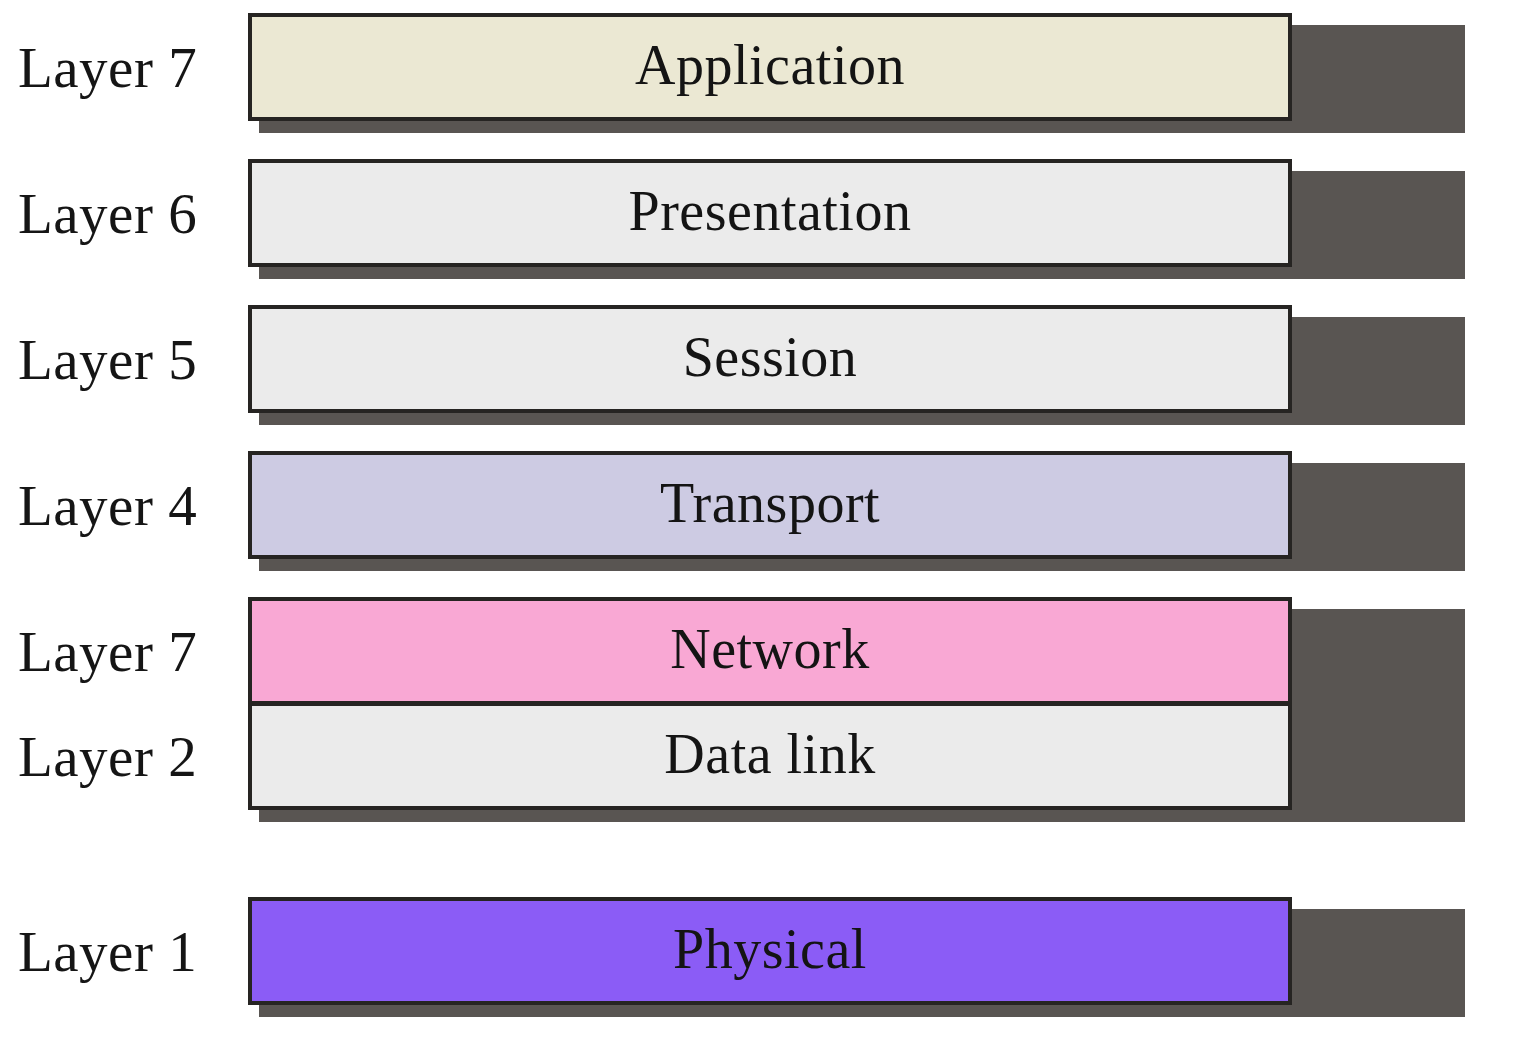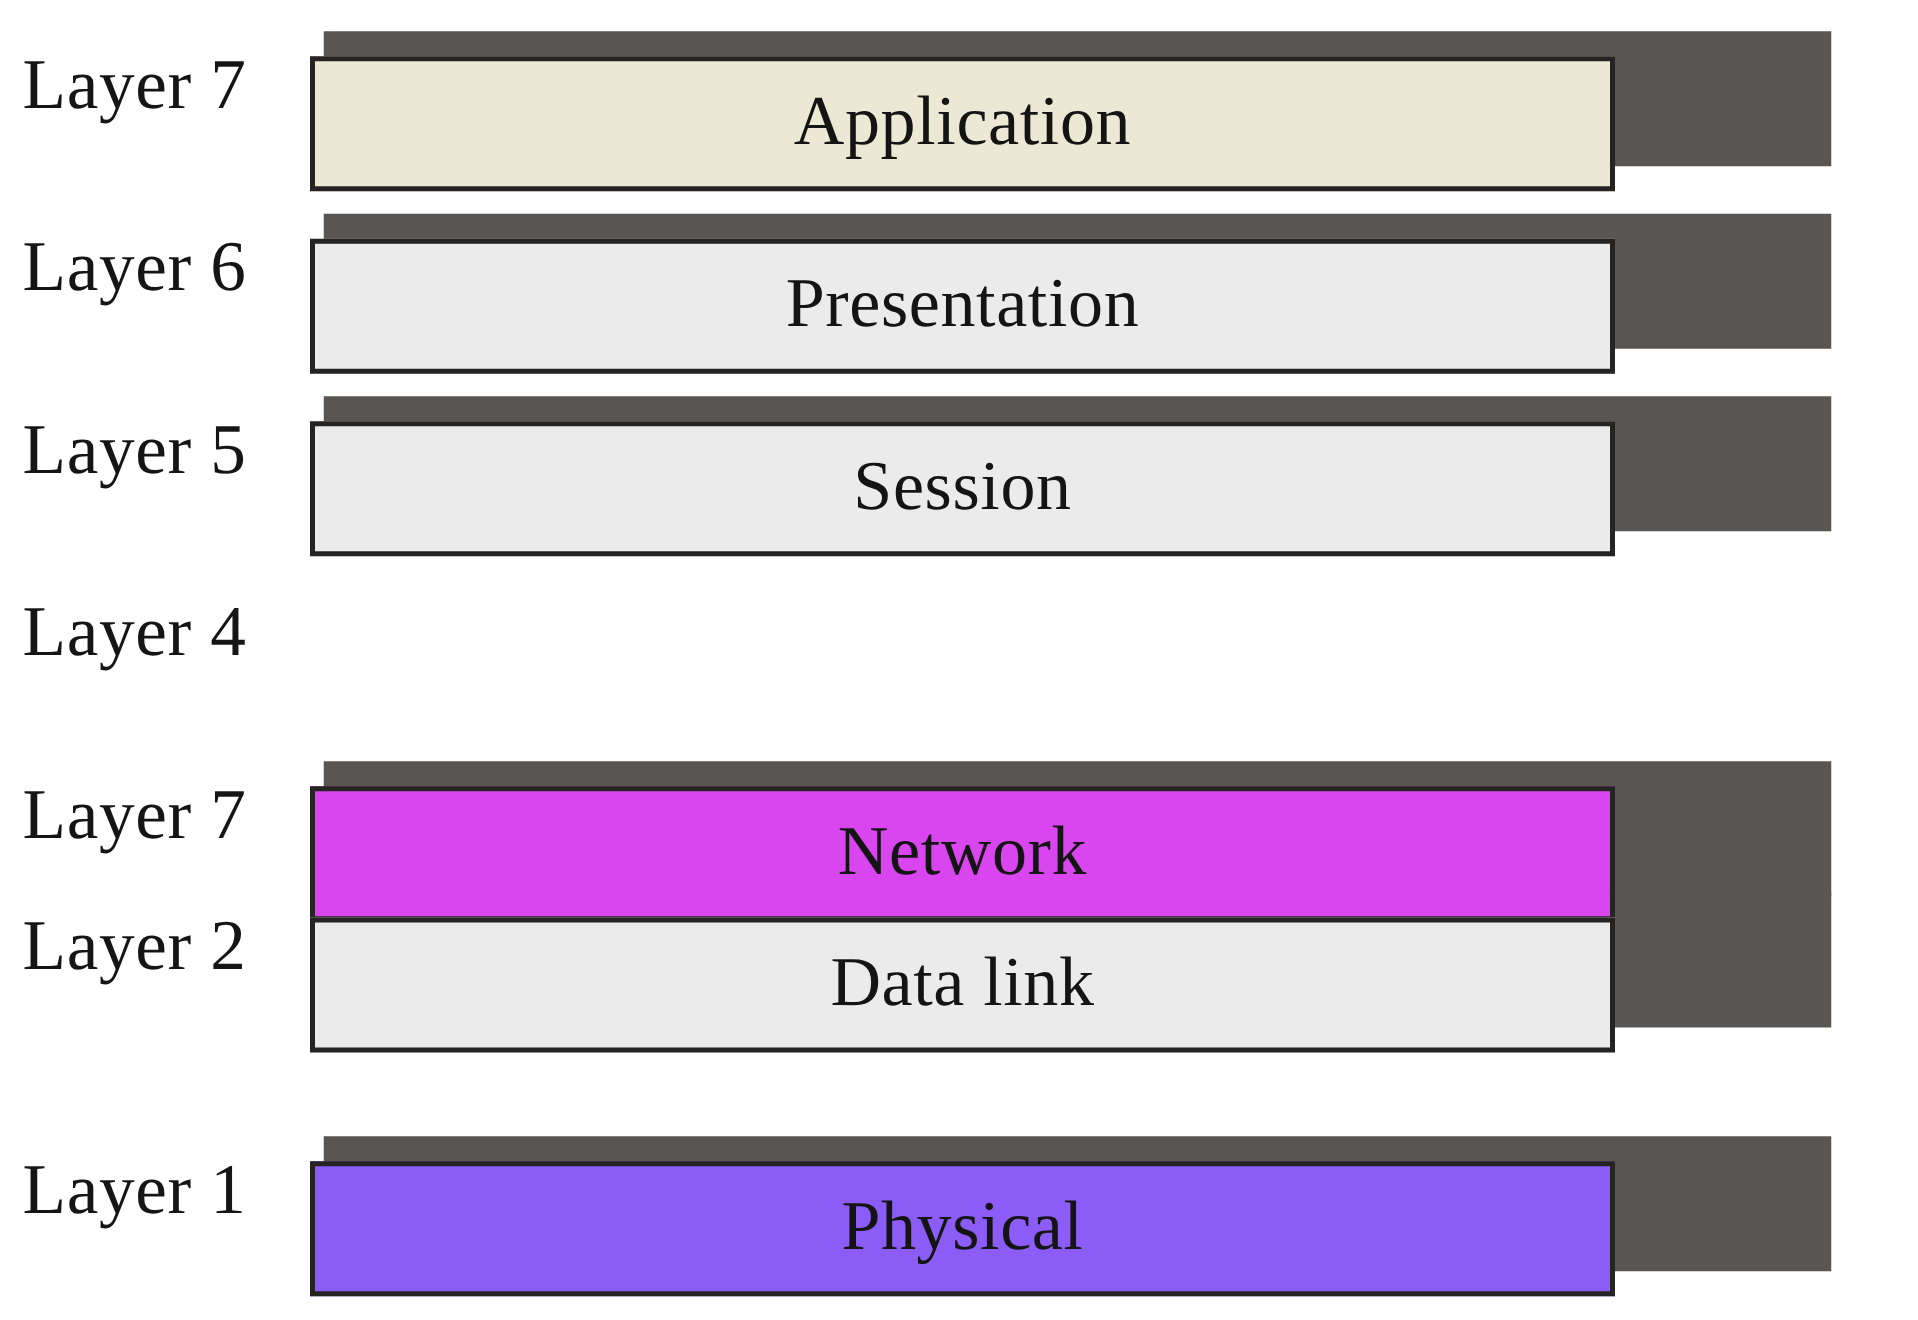--- a/index.html
+++ b/index.html
@@ -70,21 +70,20 @@
     left: 0;
     top: 0;
     width: 1044px;
     height: 108px;
     box-sizing: border-box;
     border: 4px solid #262422;
     display: flex;
     align-items: center;
     justify-content: center;
     z-index: 1;
-    margin-top: 32px;
   }
 
   .layer-box-text {
     font-size: 56px;
     line-height: 1;
     color: #141414;
     letter-spacing: 0.5px;
     white-space: nowrap;
     padding-bottom: 4px;
   }
@@ -112,25 +111,30 @@
     <div class="layer-row" style="top: 305px;">
       <div class="layer-label">Layer 5</div>
       <div class="layer-box-wrap">
         <div class="layer-box" style="background: rgb(235, 235, 235); border-color: rgb(38, 36, 34);">
           <span class="layer-box-text" style="color: rgb(20, 20, 20);">Session</span>
         </div>
       </div>
     </div>
     <div class="layer-row" style="top: 451px;">
       <div class="layer-label">Layer 4</div>
+      <div class="layer-box-wrap">
+        <div class="layer-box" style="background: rgb(205, 203, 227); border-color: rgb(38, 36, 34);">
+          <span class="layer-box-text" style="color: rgb(20, 20, 20);">Transport</span>
+        </div>
+      </div>
     </div>
     <div class="layer-row" style="top: 597px;">
       <div class="layer-label">Layer 7</div>
       <div class="layer-box-wrap">
-        <div class="layer-box" style="background: #d946ef; border-color: rgb(38, 36, 34);">
+        <div class="layer-box" style="background: #f9a8d4; border-color: rgb(38, 36, 34);">
           <span class="layer-box-text" style="color: rgb(20, 20, 20);">Network</span>
         </div>
       </div>
     </div>
     <div class="layer-row" style="top: 702px;">
       <div class="layer-label">Layer 2</div>
       <div class="layer-box-wrap">
         <div class="layer-box" style="background: rgb(235, 235, 235); border-color: rgb(38, 36, 34);">
           <span class="layer-box-text" style="color: rgb(20, 20, 20);">Data link</span>
         </div>

